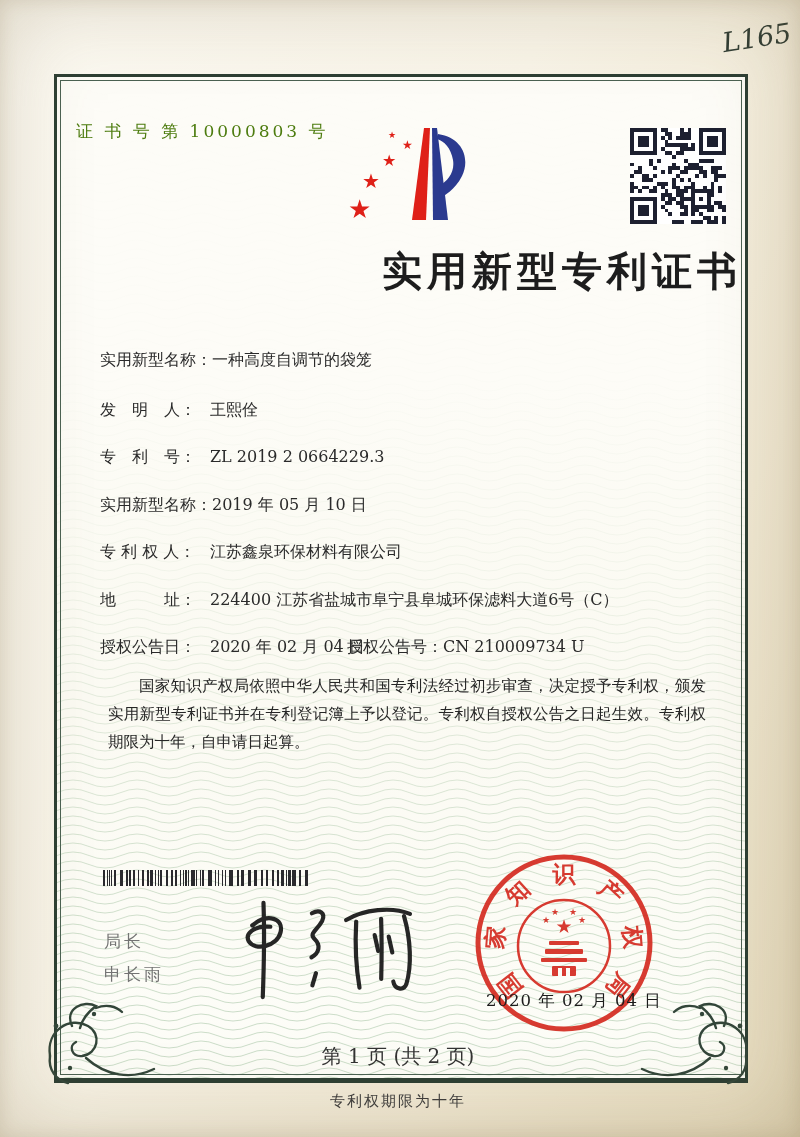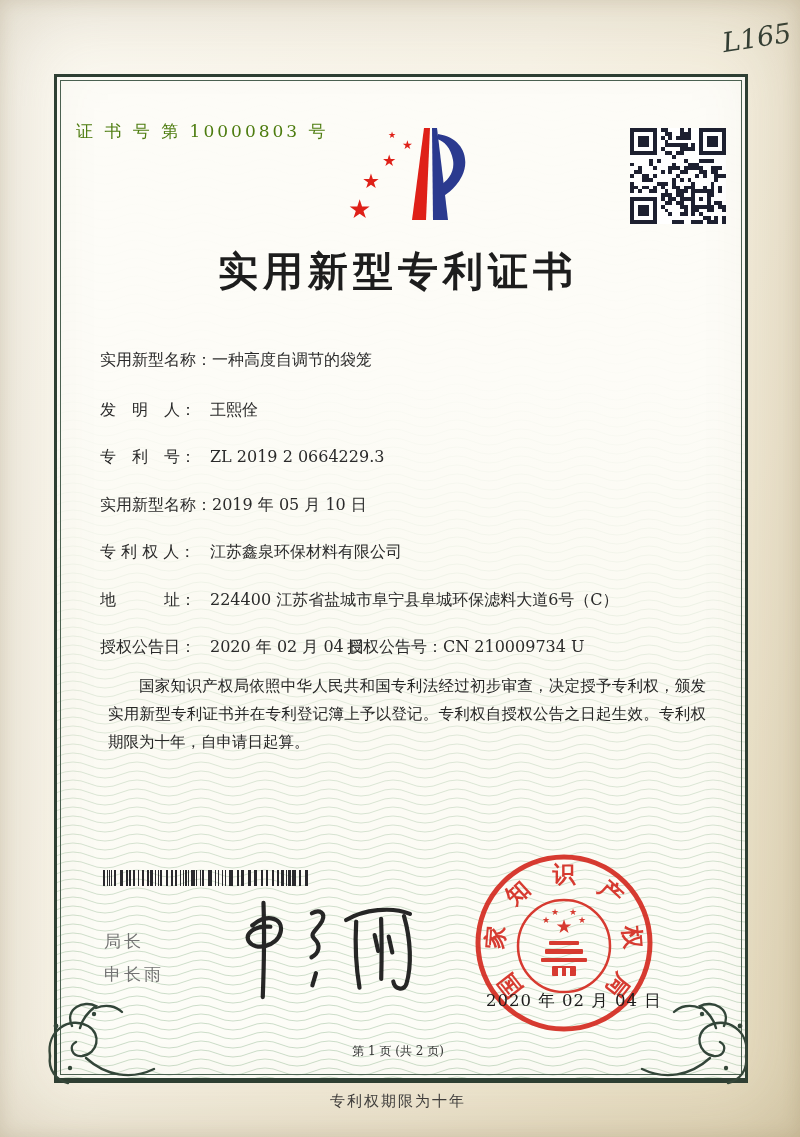--- a/index.html
+++ b/index.html
@@ -21,32 +21,32 @@
   }
   .guilloche{position:absolute;inset:0;width:100%;height:100%;}
   .wash{position:absolute;inset:0;
     background:linear-gradient(180deg,
       rgba(253,252,247,.99) 0%,rgba(253,252,247,.96) 30%,
       rgba(251,250,242,.82) 48%,rgba(249,247,237,.5) 63%,
       rgba(247,245,232,.18) 80%,rgba(246,244,229,.05) 93%);}
   
   .abs{position:absolute;z-index:3;}
   .cert-no{left:76px;top:120px;font-size:17px;letter-spacing:3px;color:#4d7c0f;}
-  .title{left:54px;top:244px;width:688px;text-align:center;font-size:40px;font-weight:bold;
+  .title{left:54px;top:244px;width:688px;text-align:right;font-size:40px;font-weight:bold;
     letter-spacing:5px;color:#1d1d1d;}
   .field-row{left:100px;width:620px;font-size:16px;color:#2a2a2a;}
   .field-label{display:inline-block;min-width:110px;white-space:pre;}
   .field-value{white-space:pre;margin-top:33px;}
   .grant-right{position:absolute;left:247px;top:0;white-space:nowrap;}
   .paras{left:100px;top:664px;width:614px;font-size:15.5px;line-height:1.82;
     color:#262626;text-align:justify;}
   .paras p{margin:8px;text-indent:2em;}
   .director{left:104px;font-size:17px;letter-spacing:3px;color:#737373;}
   .seal-date{left:486px;top:990px;font-size:16.5px;letter-spacing:1px;color:#1b1b1b;z-index:6;}
-  .page-footer{left:54px;top:1043px;width:688px;text-align:center;font-size:12px;color:#333;}
+  .page-footer{left:54px;top:1043px;width:688px;text-align:center;font-size:20px;color:#333;}
   .back-note{left:54px;top:1092px;width:688px;text-align:center;font-size:15px;
     letter-spacing:2px;color:#3c3c3c;}
   .hand-mark{left:722px;top:22px;font-size:27px;font-style:italic;color:#2e3b33;
     transform:rotate(-9deg);font-family:"DejaVu Serif","Liberation Serif",serif;z-index:8;}
   
   .logo{left:336px;top:122px;}
   .qr{left:630px;top:128px;}
   .barcode{left:103px;top:870px;}
   .signature{left:225px;top:893px;transform:rotate(-2deg);z-index:4;}
   .seal{left:470px;top:849px;opacity:.91;z-index:5;}

